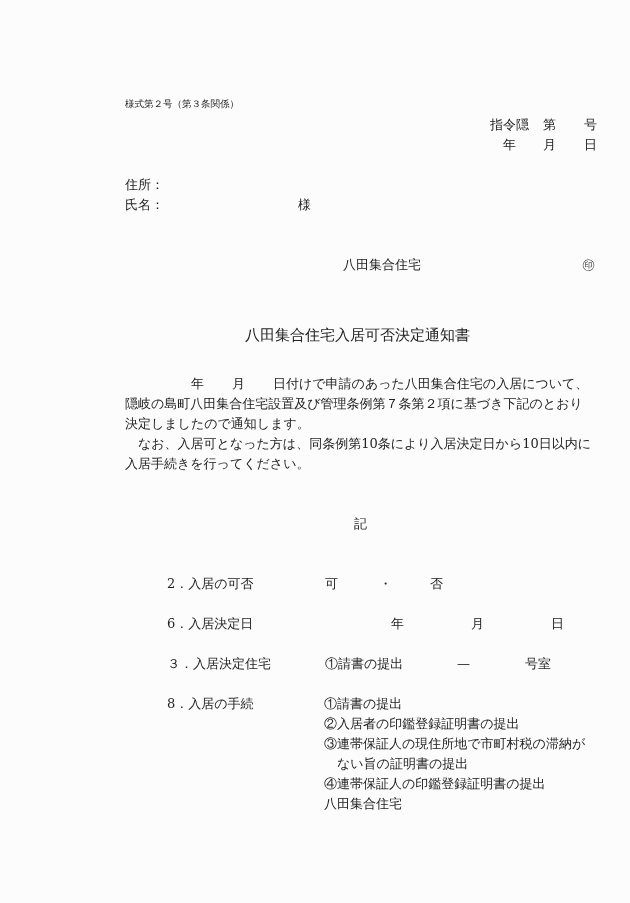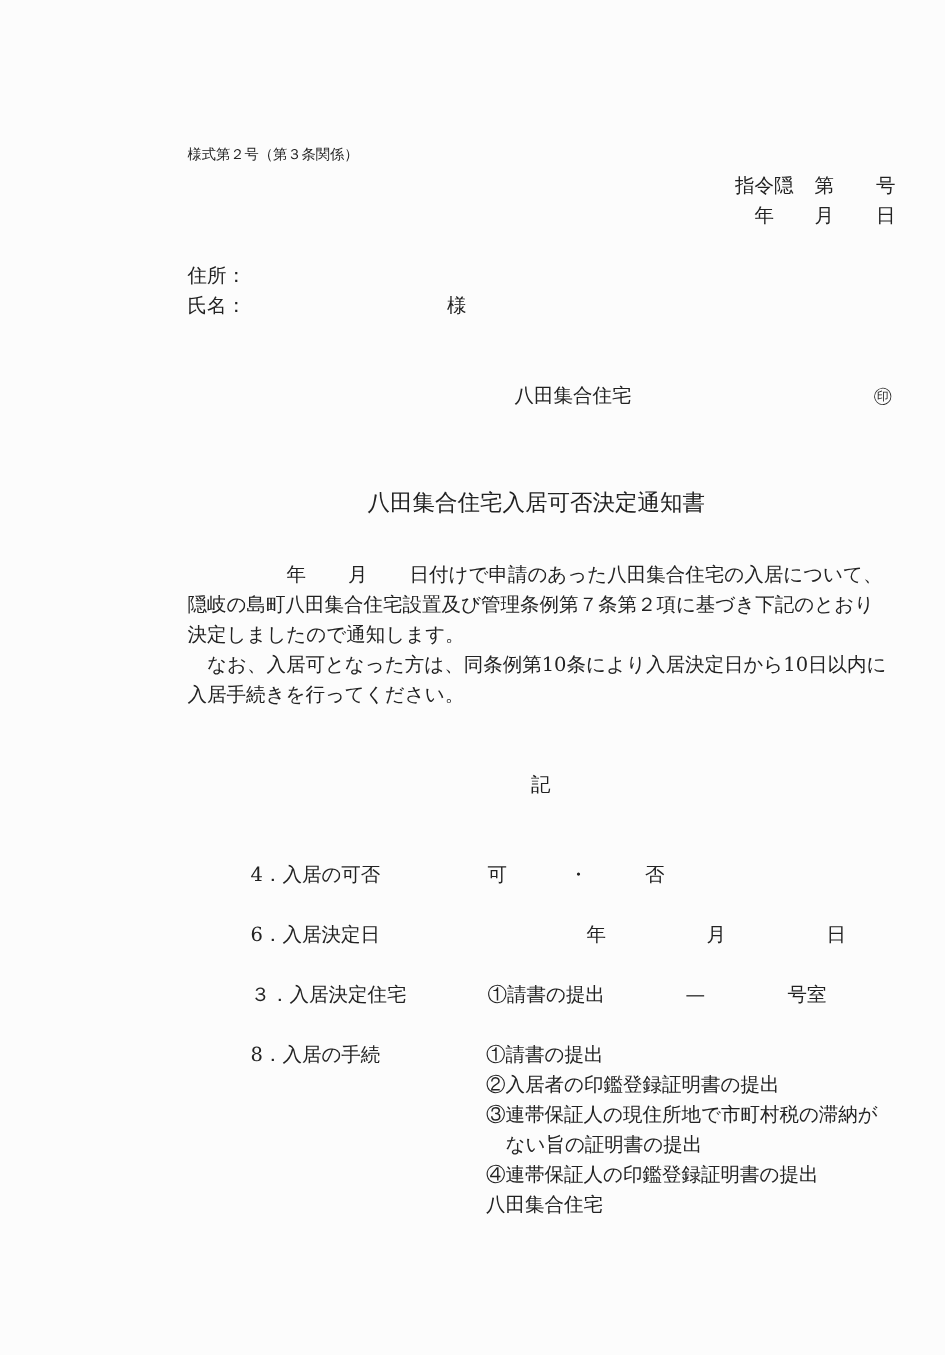--- a/index.html
+++ b/index.html
@@ -35,21 +35,21 @@
   <div class="t" style="left:187px;top:376px">月</div>
   <div class="t" style="left:228px;top:376px">日付けで申請のあった八田集合住宅の入居について、</div>
   <div class="t" style="left:80px;top:396px">隠岐の島町八田集合住宅設置及び管理条例第７条第２項に基づき下記のとおり</div>
   <div class="t" style="left:80px;top:416px">決定しましたので通知します。</div>
   <div class="t" style="left:80px;top:436px">　なお、入居可となった方は、同条例第10条により入居決定日から10日以内に</div>
   <div class="t" style="left:80px;top:456px">入居手続きを行ってください。</div>
 
   <div class="t" style="left:309px;top:516px">記</div>
 
   <div>
-    <div class="t" style="left:122px;top:576px">4．入居の可否</div>
+    <div class="t" style="left:122px;top:576px">2．入居の可否</div>
     <div class="t" style="left:280px;top:576px">可</div>
     <div class="t" style="left:334px;top:576px">・</div>
     <div class="t" style="left:385px;top:576px">否</div>
   </div>
 
   <div>
     <div class="t" style="left:122px;top:616px">6．入居決定日</div>
     <div class="t" style="left:346px;top:616px">年</div>
     <div class="t" style="left:426px;top:616px">月</div>
     <div class="t" style="left:506px;top:616px">日</div>

